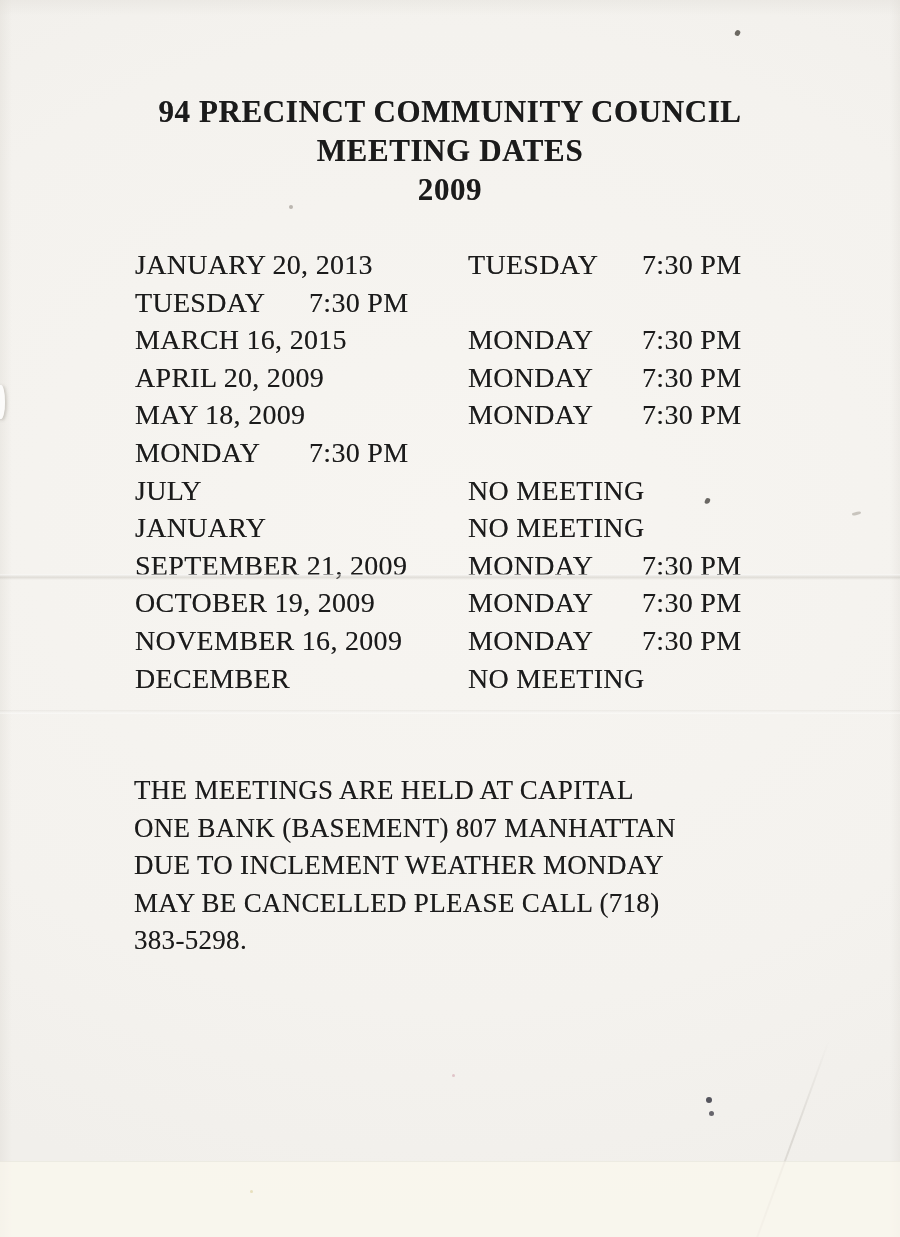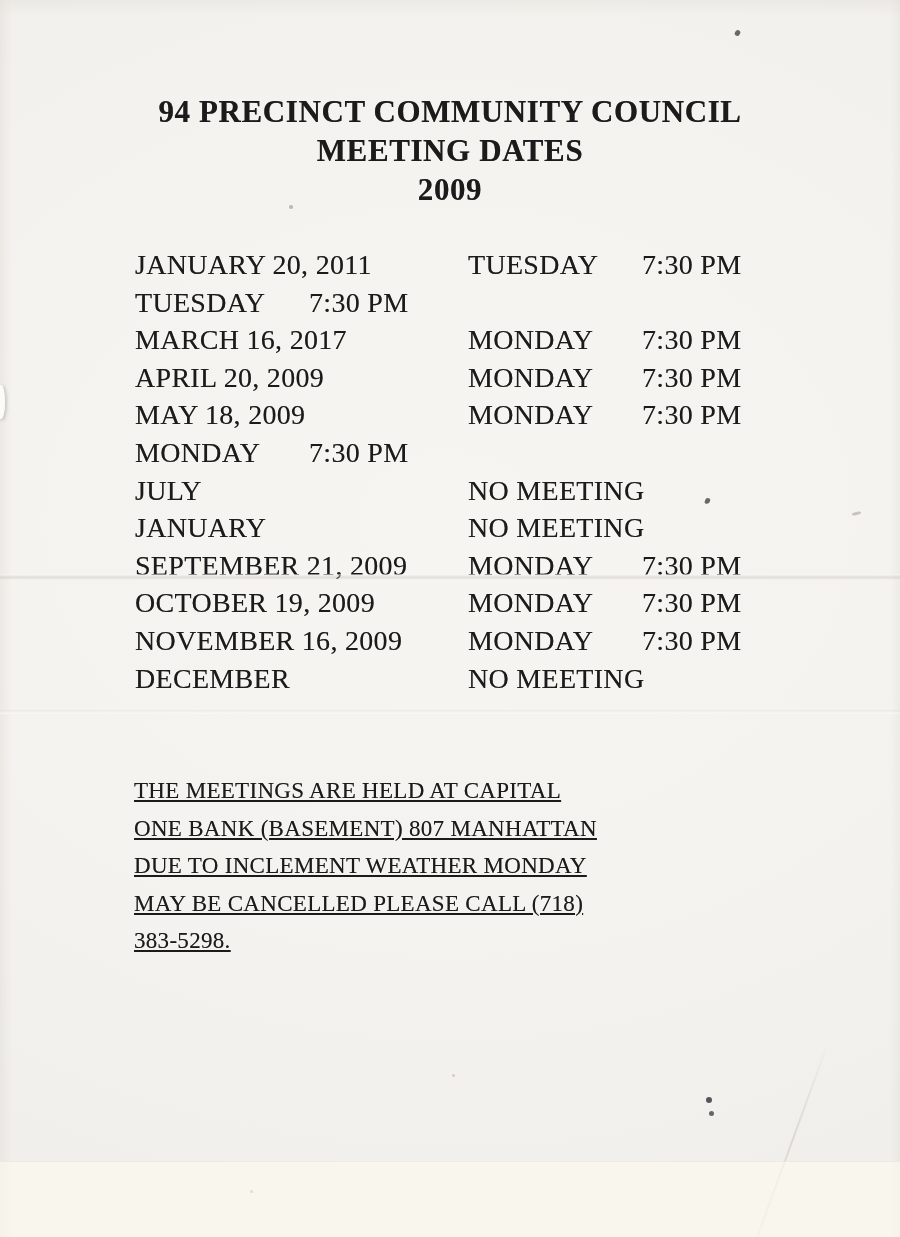--- a/index.html
+++ b/index.html
@@ -43,26 +43,25 @@
   }
   .srow { display: flex; white-space: nowrap; }
   .c-date { width: 333px; flex: 0 0 333px; }
   .c-day  { width: 174px; flex: 0 0 174px; }
   .c-time { flex: 0 0 auto; }
   .note {
     position: absolute;
     top: 772px;
     left: 134px;
     width: 680px;
-    font-size: 23px;
+    font-size: 27px;
     line-height: 37.5px;
     letter-spacing: 0.3px;
     text-shadow: 0 0 0.5px rgba(25,25,25,0.5);
     white-space: nowrap;
-    text-decoration: underline;
   }
   
   .crease-1 {
     position: absolute; left: 0; top: 574px; width: 900px; height: 6px;
     background: linear-gradient(180deg, rgba(255,255,255,0.55) 0%, rgba(176,171,162,0.30) 55%, rgba(176,171,162,0.0) 100%);
     pointer-events: none;
   }
   .crease-2 {
     position: absolute; left: 0; top: 710px; width: 900px; height: 4px;
     background: linear-gradient(180deg, rgba(184,180,172,0.16) 0%, rgba(255,255,255,0.35) 80%);
@@ -104,30 +103,30 @@
 <div class="page">
 
   <div class="title">
     <div>94 PRECINCT COMMUNITY COUNCIL</div>
     <div>MEETING DATES</div>
     <div>2009</div>
   </div>
 
   <div class="schedule">
     <div class="srow">
-      <span class="c-date">JANUARY 20, 2011</span>
+      <span class="c-date">JANUARY 20, 2013</span>
       <span class="c-day">TUESDAY</span>
       <span class="c-time">7:30 PM</span>
     </div>
     <div class="srow">
       <span class="c-day">TUESDAY</span>
       <span class="c-time">7:30 PM</span>
     </div>
     <div class="srow">
-      <span class="c-date">MARCH 16, 2017</span>
+      <span class="c-date">MARCH 16, 2015</span>
       <span class="c-day">MONDAY</span>
       <span class="c-time">7:30 PM</span>
     </div>
     <div class="srow">
       <span class="c-date">APRIL 20, 2009</span>
       <span class="c-day">MONDAY</span>
       <span class="c-time">7:30 PM</span>
     </div>
     <div class="srow">
       <span class="c-date">MAY 18, 2009</span>

